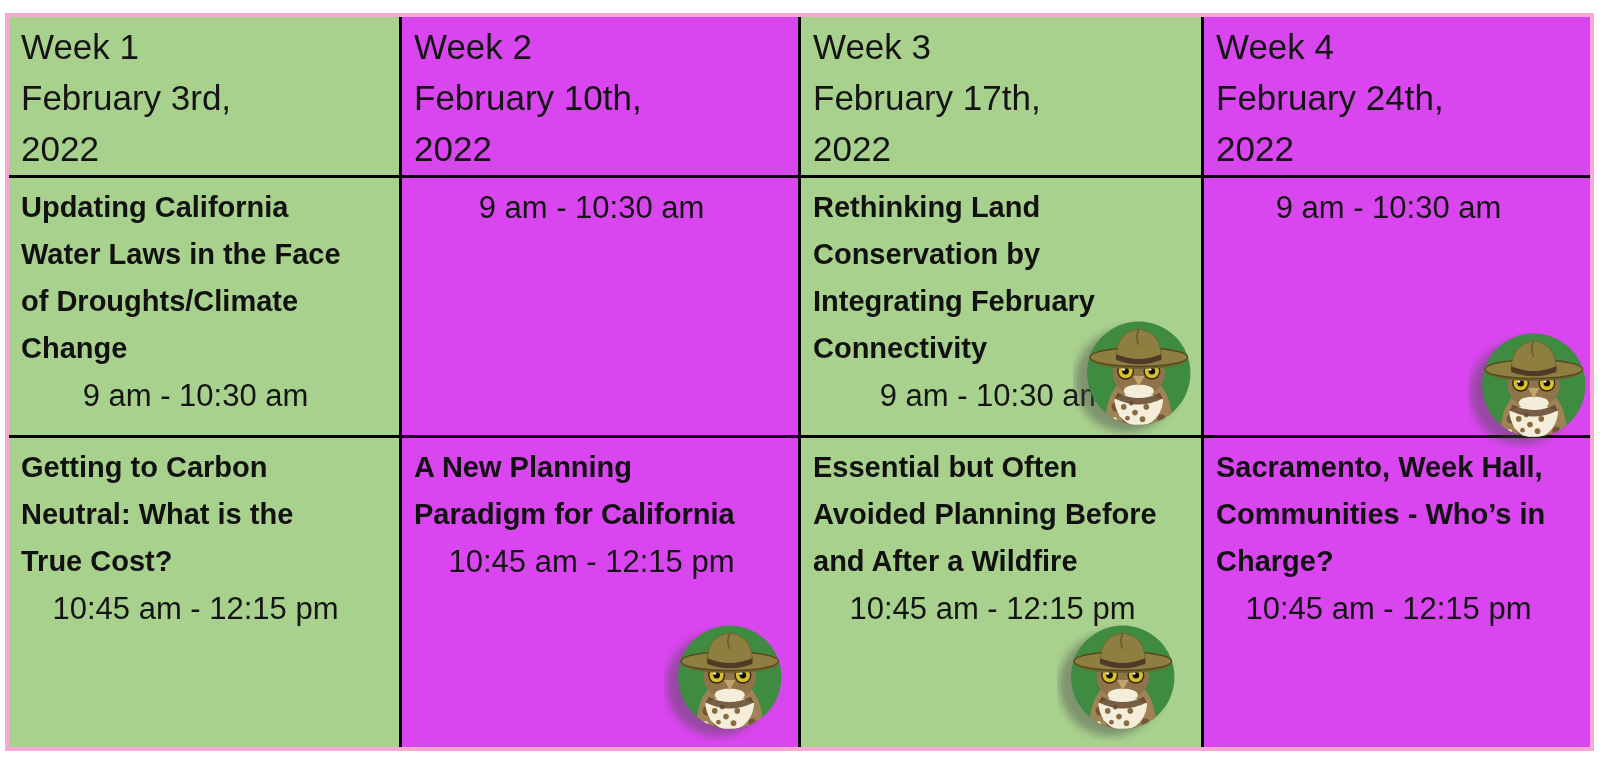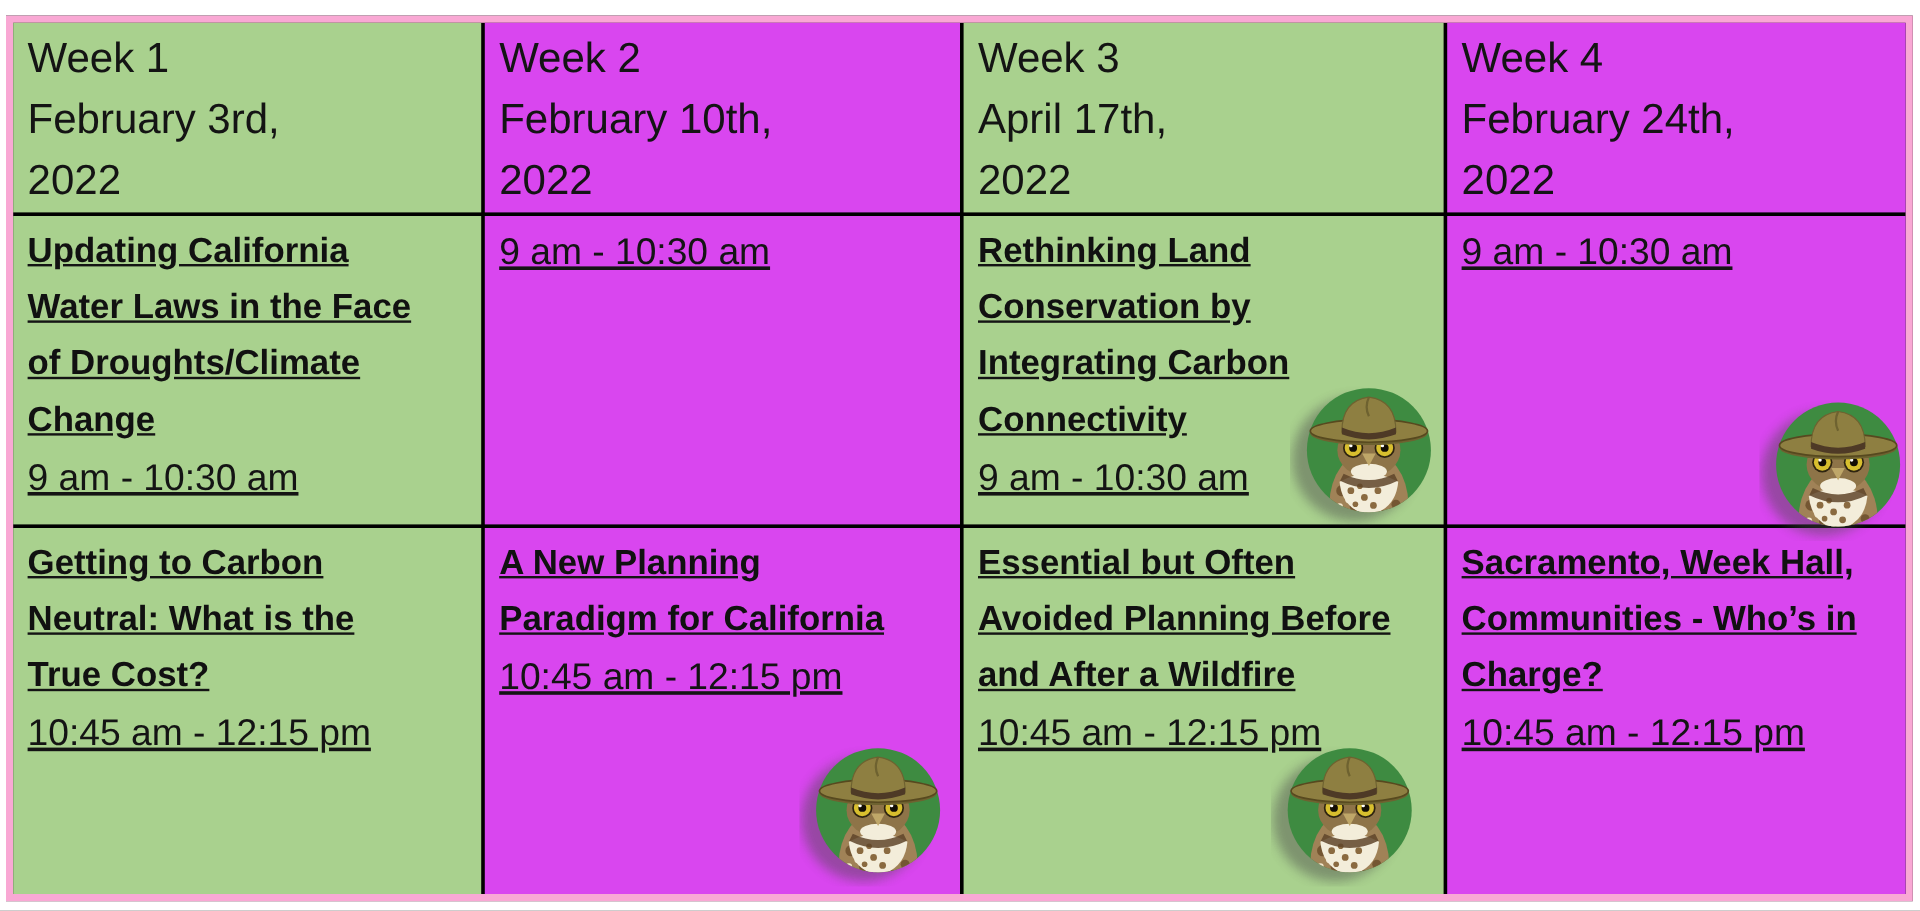--- a/index.html
+++ b/index.html
@@ -7,35 +7,35 @@
     width:1600px;height:759px;background:#ffffff;position:relative;
     font-family:"Liberation Sans", sans-serif;color:#141414;overflow:hidden;
   }
   .schedule-table{
     position:absolute;left:5px;top:13px;right:6px;bottom:8px;
     display:grid;
     grid-template-columns:390px 396px 400px 1fr;
     grid-template-rows:158px 257px 1fr;
     gap:3px;
     background:#000;
-    border:6px solid #f9a8d4;
+    border:4px solid #f9a8d4;
   }
   .cell{position:relative;overflow:visible;}
   .green{background:#a9d18e;}
   .light{background:#d946ef;}
   .header-cell{padding:4px 12px 0 12px;}
   .header-text{
     font-size:35px;line-height:51px;font-weight:400;white-space:pre;color:#141414;
   }
-  .session-cell{padding:6px 29px 0 12px;text-decoration:underline;}
+  .session-cell{padding:6px 29px 0 12px;}
   .session-title{
     font-size:29px;line-height:47px;font-weight:700;white-space:pre;color:#111;
   }
   .session-time{
-    font-size:31px;line-height:47px;font-weight:400;white-space:pre;color:#141414;
+    font-size:31px;line-height:47px;font-weight:400;white-space:pre;color:#141414;text-align:center;
   }
   .owl{position:absolute;width:124px;height:124px;z-index:3;pointer-events:none;}
   .owl svg{width:100%;height:100%;display:block;}
   .owl-w2s2{right:10px;bottom:6px;}
   .owl-w3s1{right:4px;bottom:-2px;}
   .owl-w3s2{right:20px;bottom:6px;}
   .owl-w4s1{right:-2px;bottom:-14px;}
 </style>
 </head>
 <body>
@@ -115,21 +115,21 @@
 February 3rd,
 2022</div>
   </div>
   <div class="cell light header-cell">
     <div class="header-text">Week 2
 February 10th,
 2022</div>
   </div>
   <div class="cell green header-cell">
     <div class="header-text">Week 3
-April 17th,
+February 17th,
 2022</div>
   </div>
   <div class="cell light header-cell">
     <div class="header-text">Week 4
 February 24th,
 2022</div>
   </div>
 
   <div class="cell green session-cell">
     <div class="session-title">Updating California
@@ -139,21 +139,21 @@
     <div class="session-time">9 am - 10:30 am</div>
 
   </div>
   <div class="cell light session-cell">
     <div class="session-time">9 am - 10:30 am</div>
 
   </div>
   <div class="cell green session-cell">
     <div class="session-title">Rethinking Land
 Conservation by
-Integrating Carbon
+Integrating February
 Connectivity</div>
     <div class="session-time">9 am - 10:30 am</div>
     <span class="owl owl-w3s1">
         <svg>
           <use href="#ranger-owl"></use>
         </svg>
       </span>
   </div>
   <div class="cell light session-cell">
     <div class="session-time">9 am - 10:30 am</div>

